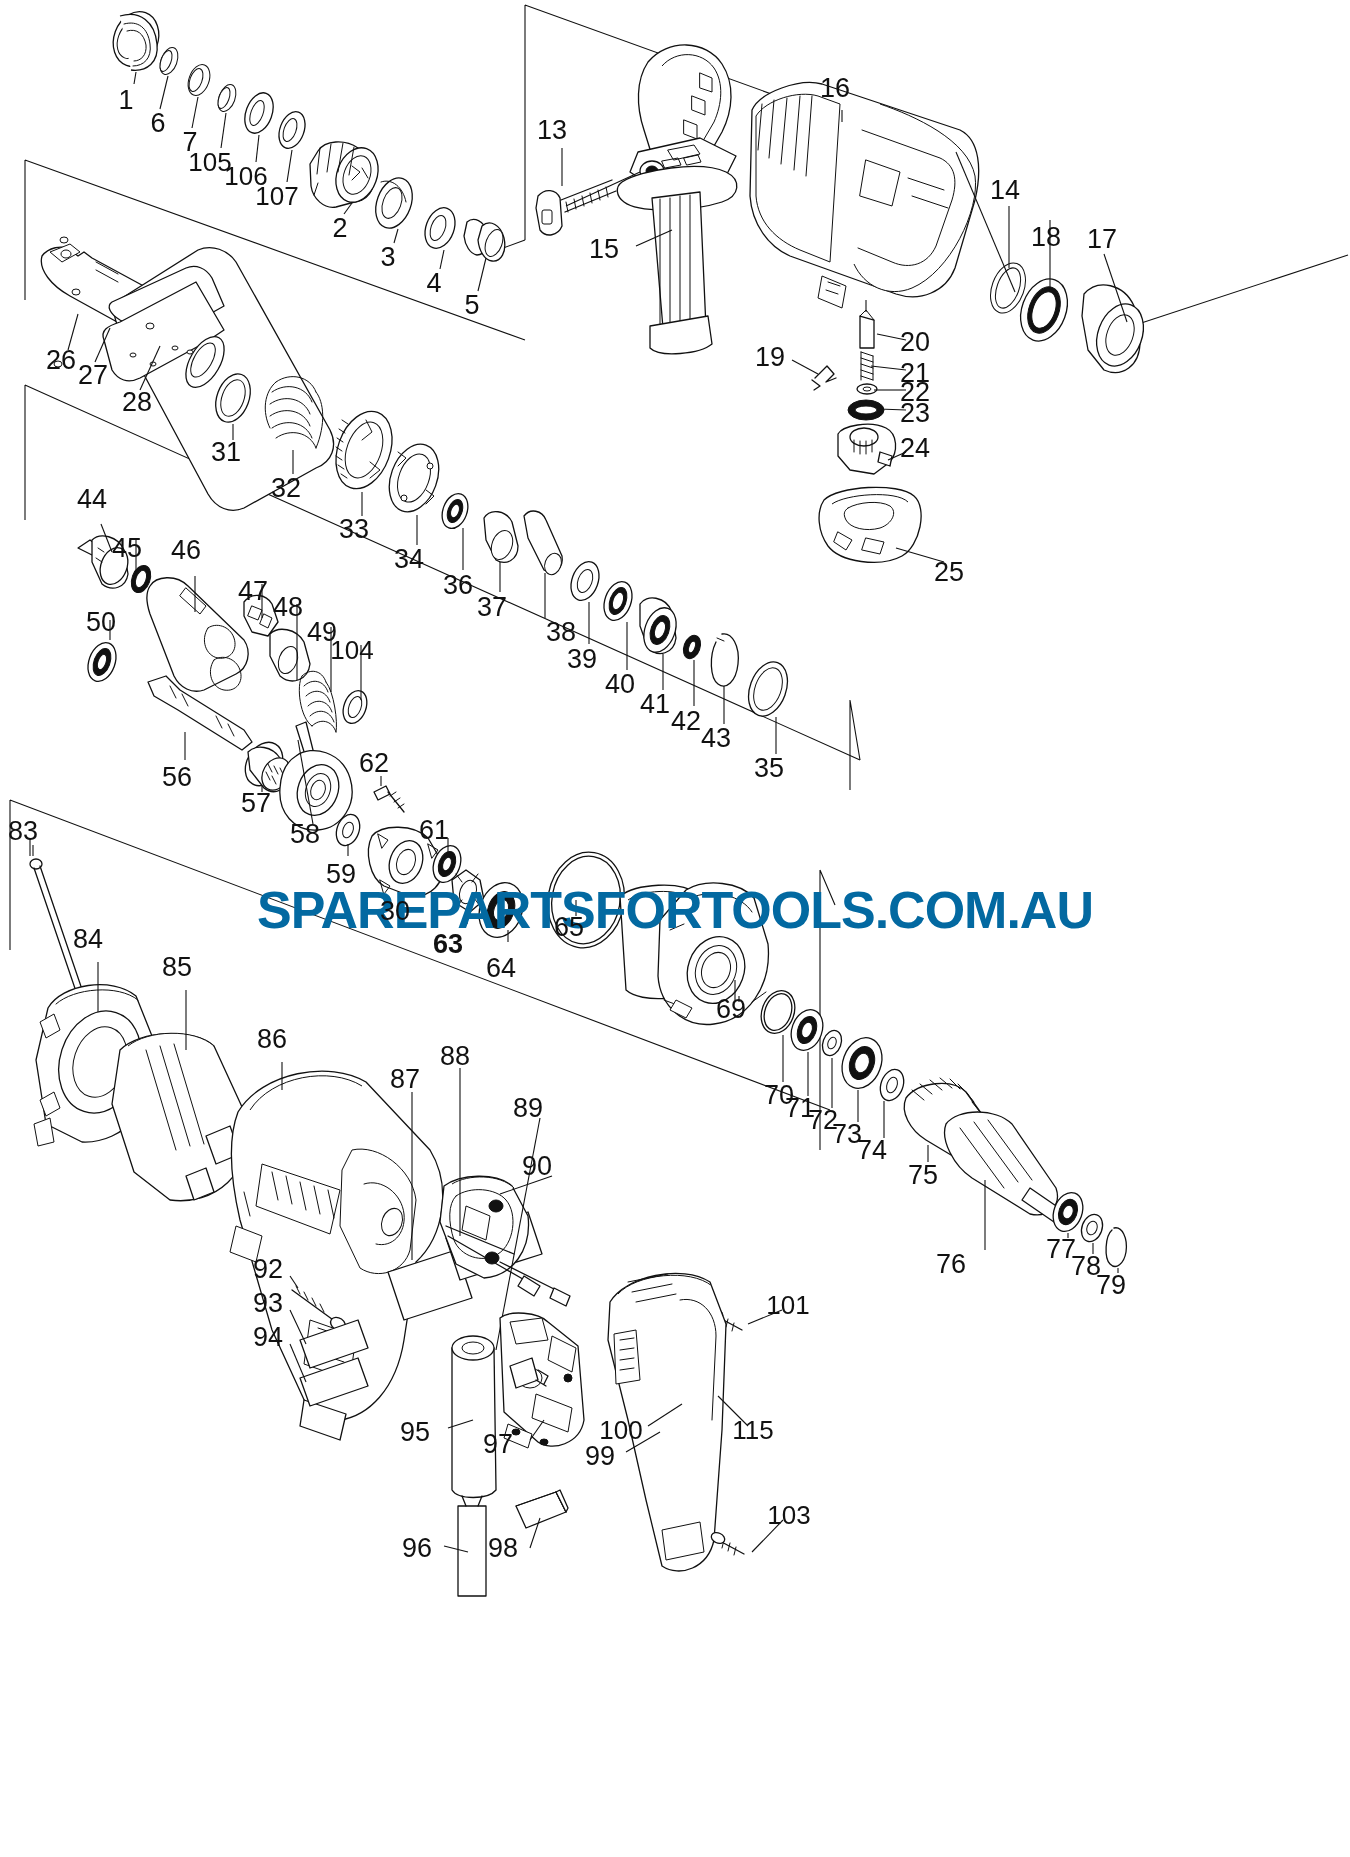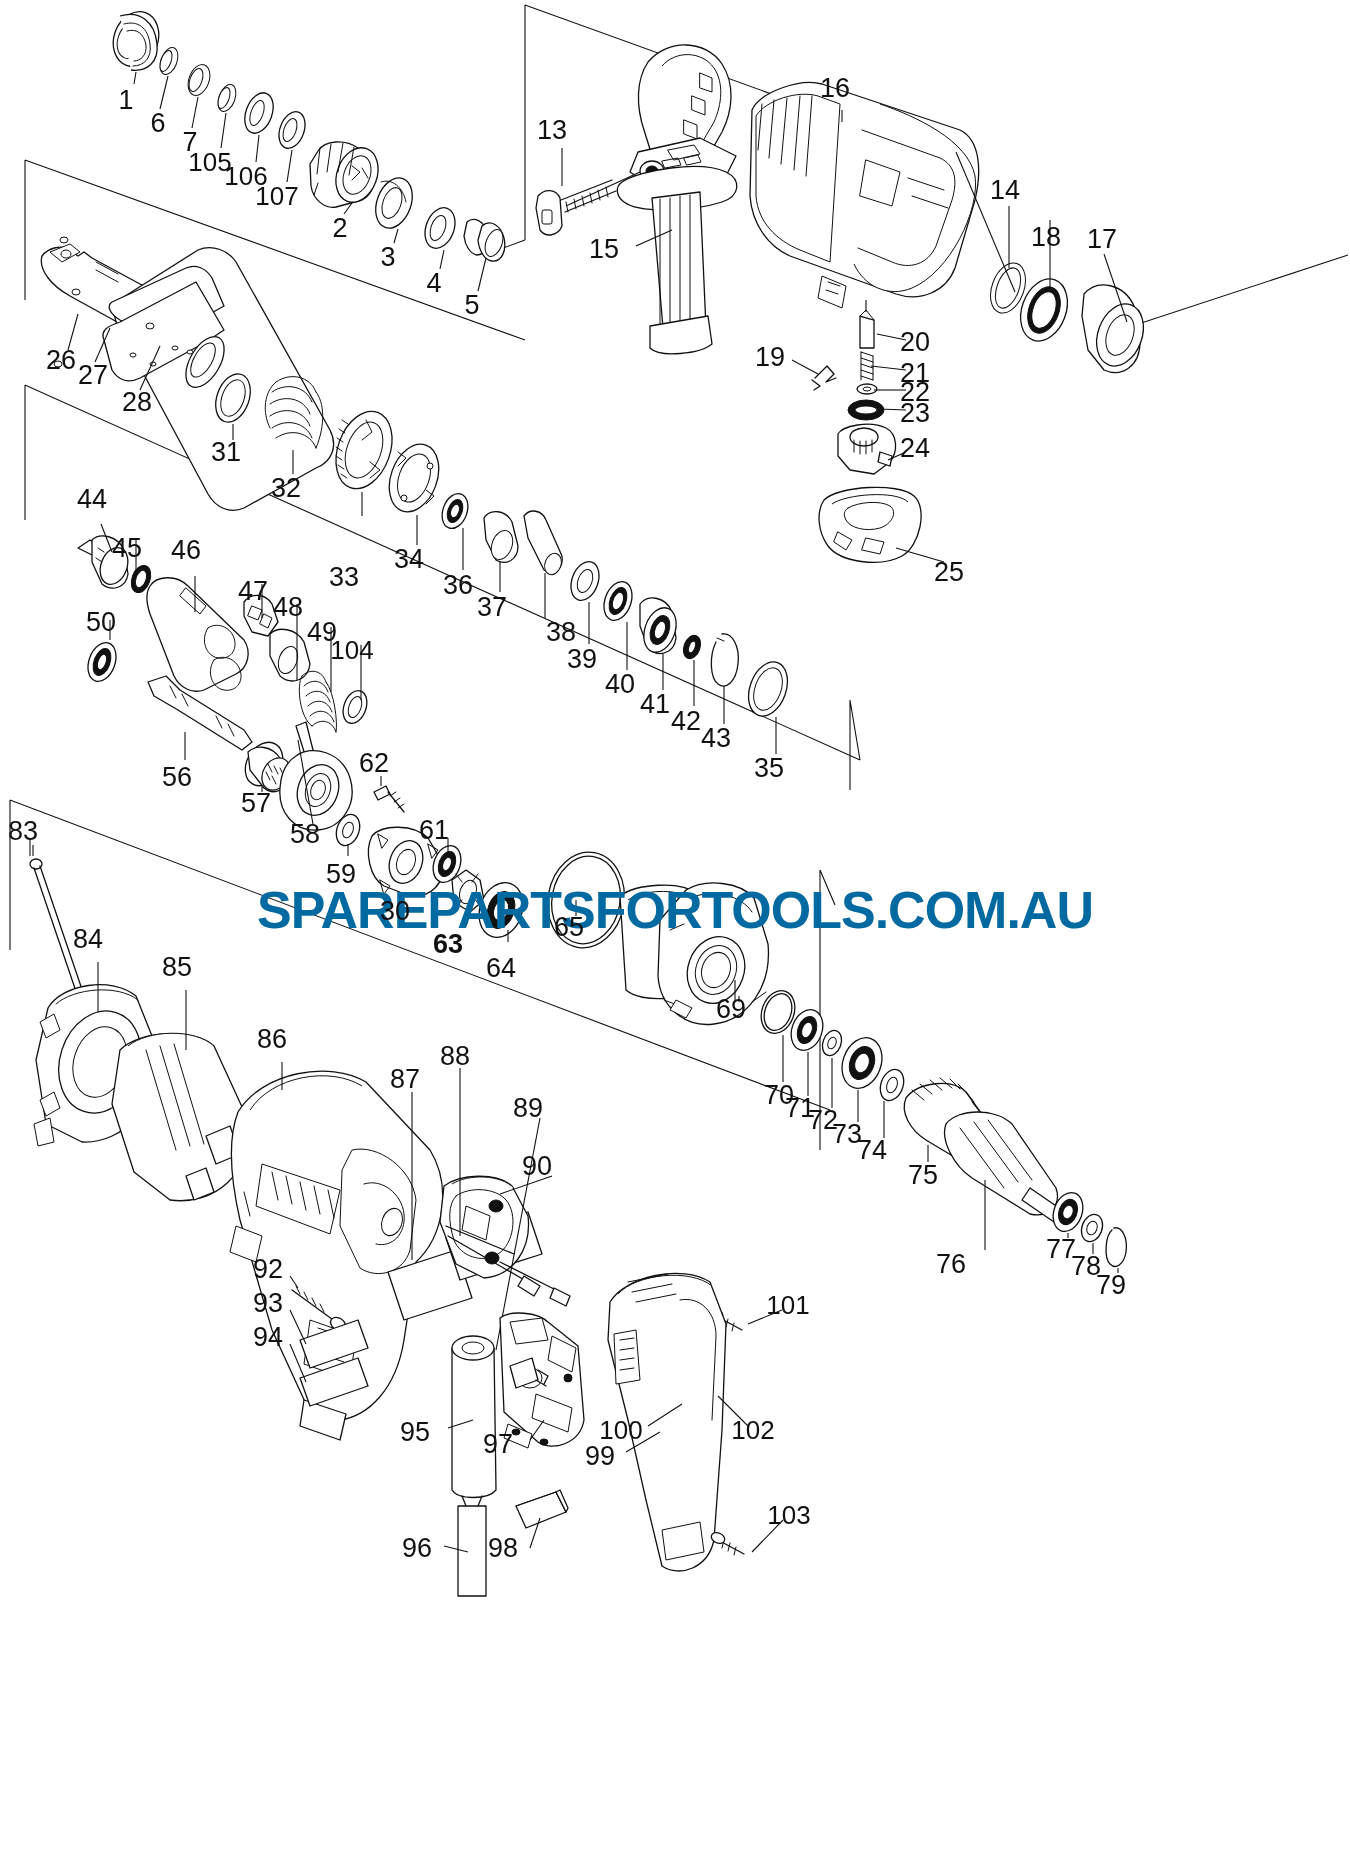--- a/index.html
+++ b/index.html
@@ -734,21 +734,21 @@
       <div class="callout" style="left: 915px; top: 373px; transform: translate(-50%, -50%);">21</div>
       <div class="callout" style="left: 915px; top: 392px; transform: translate(-50%, -50%);">22</div>
       <div class="callout" style="left: 915px; top: 413px; transform: translate(-50%, -50%);">23</div>
       <div class="callout" style="left: 915px; top: 448px; transform: translate(-50%, -50%);">24</div>
       <div class="callout" style="left: 949px; top: 572px; transform: translate(-50%, -50%);">25</div>
       <div class="callout" style="left: 61px; top: 360px; transform: translate(-50%, -50%);">26</div>
       <div class="callout" style="left: 93px; top: 375px; transform: translate(-50%, -50%);">27</div>
       <div class="callout" style="left: 137px; top: 402px; transform: translate(-50%, -50%);">28</div>
       <div class="callout" style="left: 226px; top: 452px; transform: translate(-50%, -50%);">31</div>
       <div class="callout" style="left: 286px; top: 488px; transform: translate(-50%, -50%);">32</div>
-      <div class="callout" style="left: 344px; top: 529px; transform: translate(-50%, -50%); margin-top: 48px;">33</div>
+      <div class="callout" style="left: 354px; top: 529px; transform: translate(-50%, -50%);">33</div>
       <div class="callout" style="left: 409px; top: 559px; transform: translate(-50%, -50%);">34</div>
       <div class="callout" style="left: 458px; top: 585px; transform: translate(-50%, -50%);">36</div>
       <div class="callout" style="left: 492px; top: 607px; transform: translate(-50%, -50%);">37</div>
       <div class="callout" style="left: 537px; top: 632px; transform: translate(-50%, -50%); margin-left: 24px;">38</div>
       <div class="callout" style="left: 582px; top: 659px; transform: translate(-50%, -50%);">39</div>
       <div class="callout" style="left: 620px; top: 684px; transform: translate(-50%, -50%);">40</div>
       <div class="callout" style="left: 655px; top: 704px; transform: translate(-50%, -50%);">41</div>
       <div class="callout" style="left: 686px; top: 721px; transform: translate(-50%, -50%);">42</div>
       <div class="callout" style="left: 716px; top: 738px; transform: translate(-50%, -50%);">43</div>
       <div class="callout" style="left: 769px; top: 768px; transform: translate(-50%, -50%);">35</div>
@@ -792,17 +792,17 @@
       <div class="callout" style="left: 268px; top: 1269px; transform: translate(-50%, -50%);">92</div>
       <div class="callout" style="left: 268px; top: 1303px; transform: translate(-50%, -50%);">93</div>
       <div class="callout" style="left: 268px; top: 1337px; transform: translate(-50%, -50%);">94</div>
       <div class="callout" style="left: 415px; top: 1432px; transform: translate(-50%, -50%);">95</div>
       <div class="callout" style="left: 417px; top: 1548px; transform: translate(-50%, -50%);">96</div>
       <div class="callout" style="left: 498px; top: 1444px; transform: translate(-50%, -50%);">97</div>
       <div class="callout" style="left: 503px; top: 1548px; transform: translate(-50%, -50%);">98</div>
       <div class="callout" style="left: 600px; top: 1456px; transform: translate(-50%, -50%);">99</div>
       <div class="callout small" style="left: 621px; top: 1430px; transform: translate(-50%, -50%);">100</div>
       <div class="callout small" style="left: 788px; top: 1305px; transform: translate(-50%, -50%);">101</div>
-      <div class="callout small" style="left: 753px; top: 1430px; transform: translate(-50%, -50%);">102</div>
+      <div class="callout small" style="left: 753px; top: 1430px; transform: translate(-50%, -50%);">115</div>
       <div class="callout small" style="left: 789px; top: 1515px; transform: translate(-50%, -50%);">103</div>
     </div>
 
 </div>
 
 </body></html>

